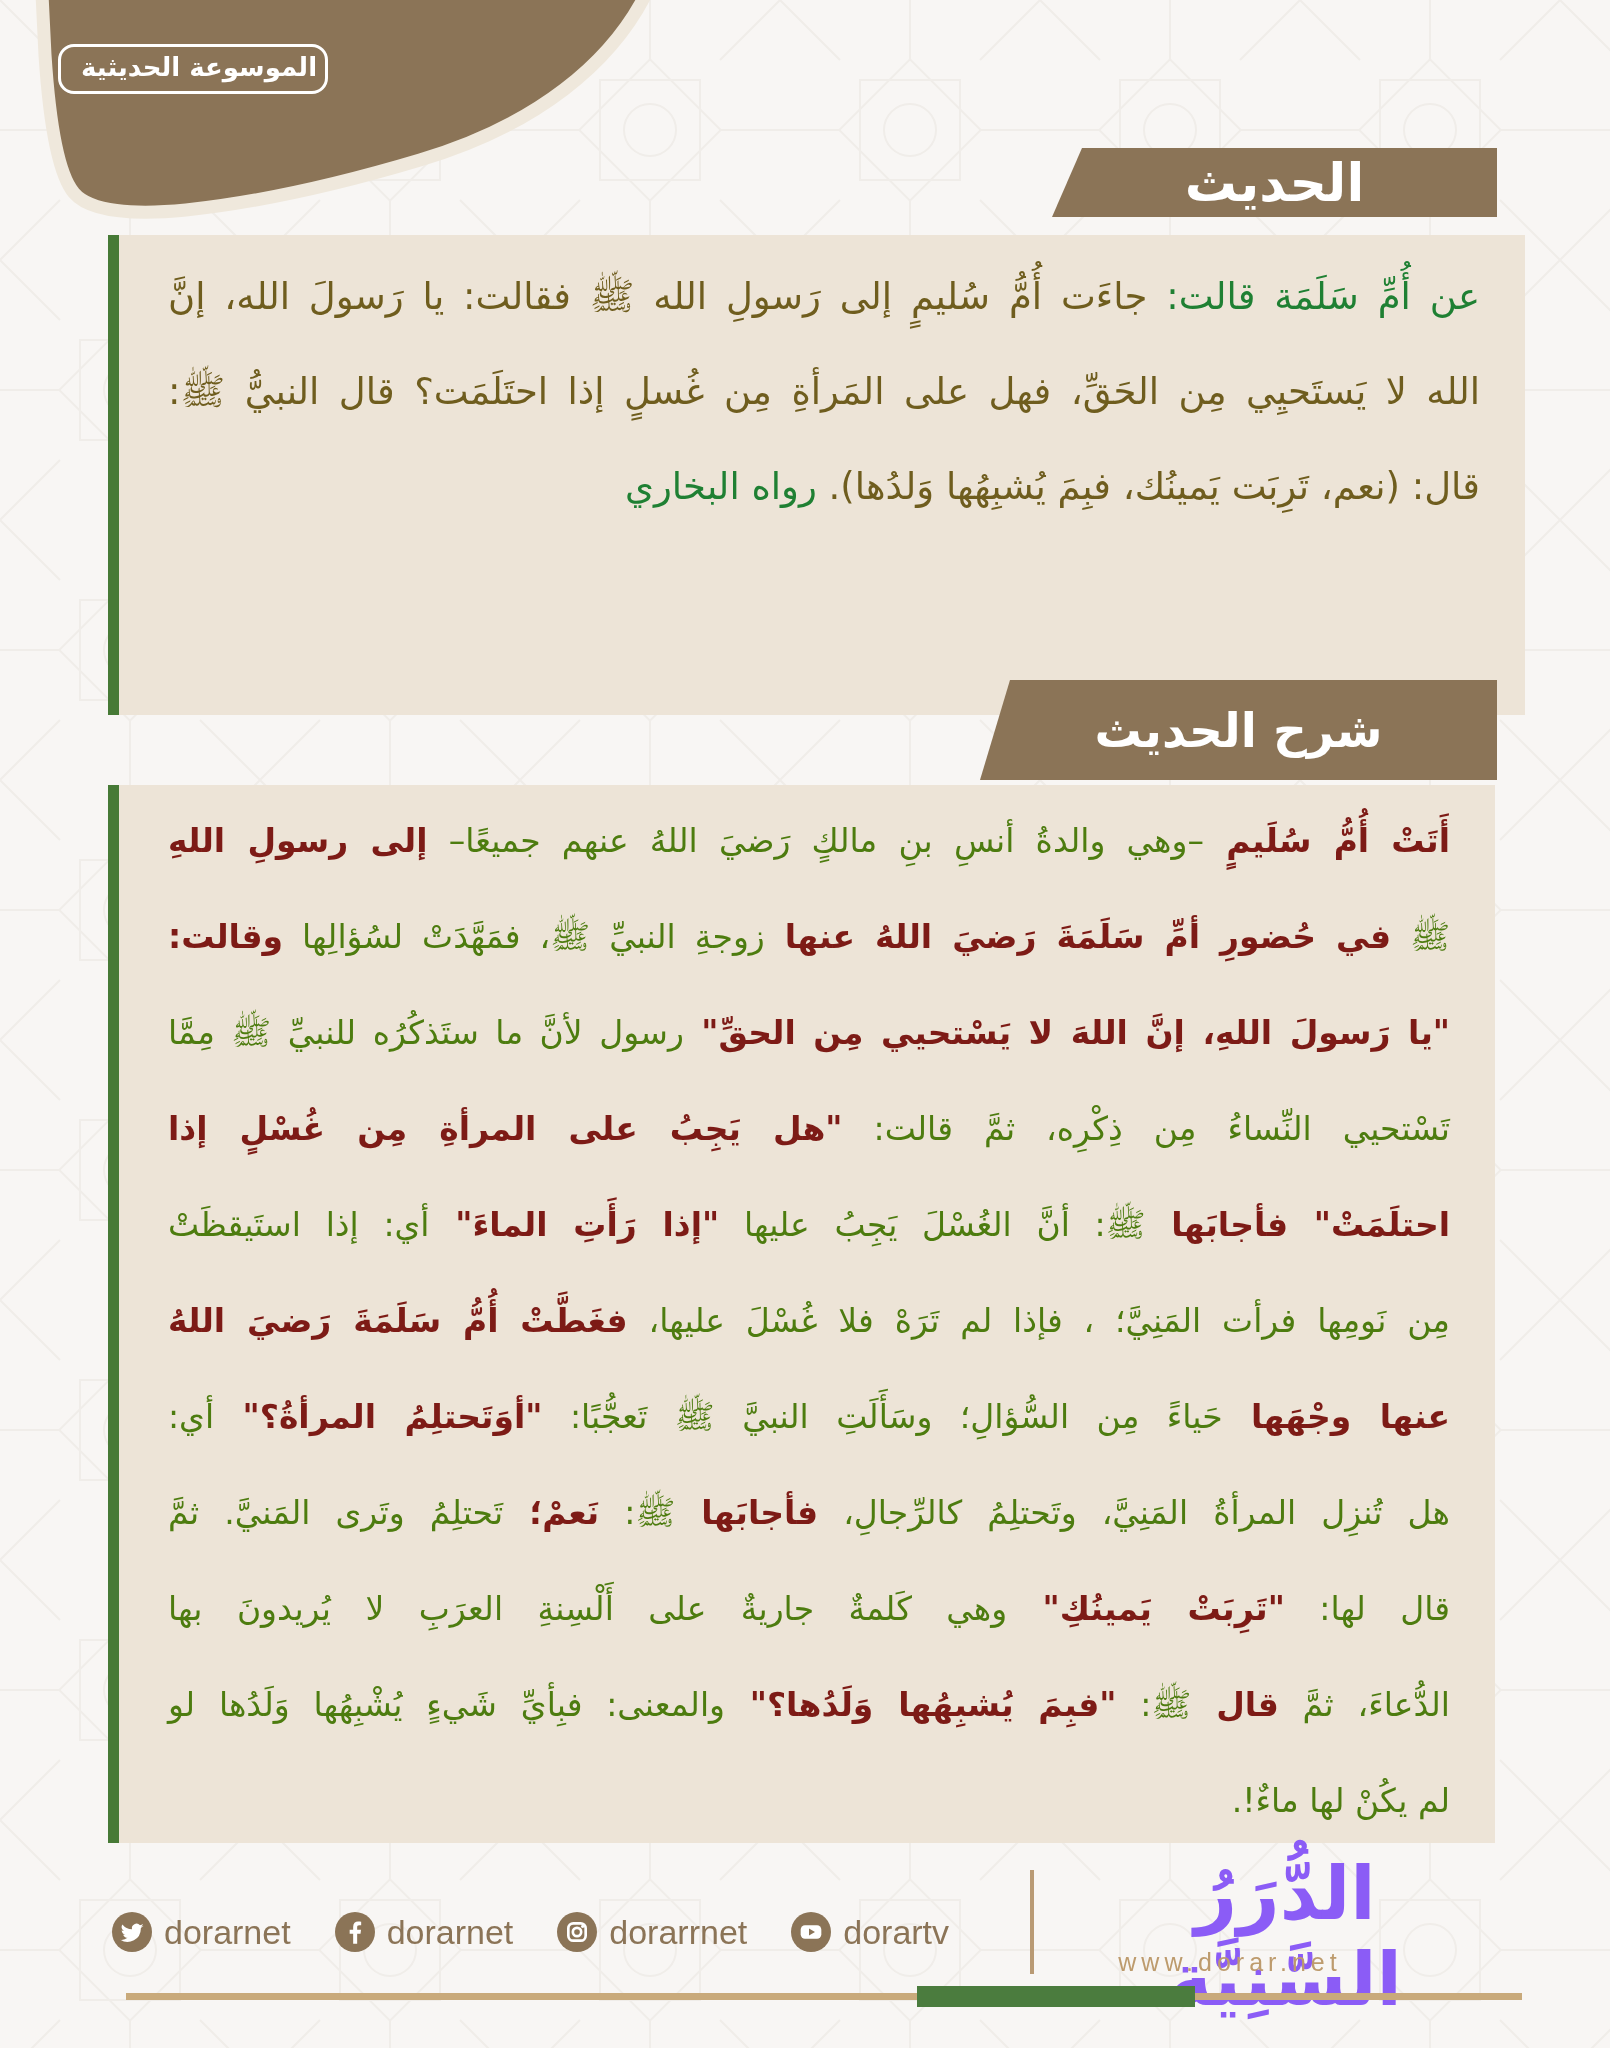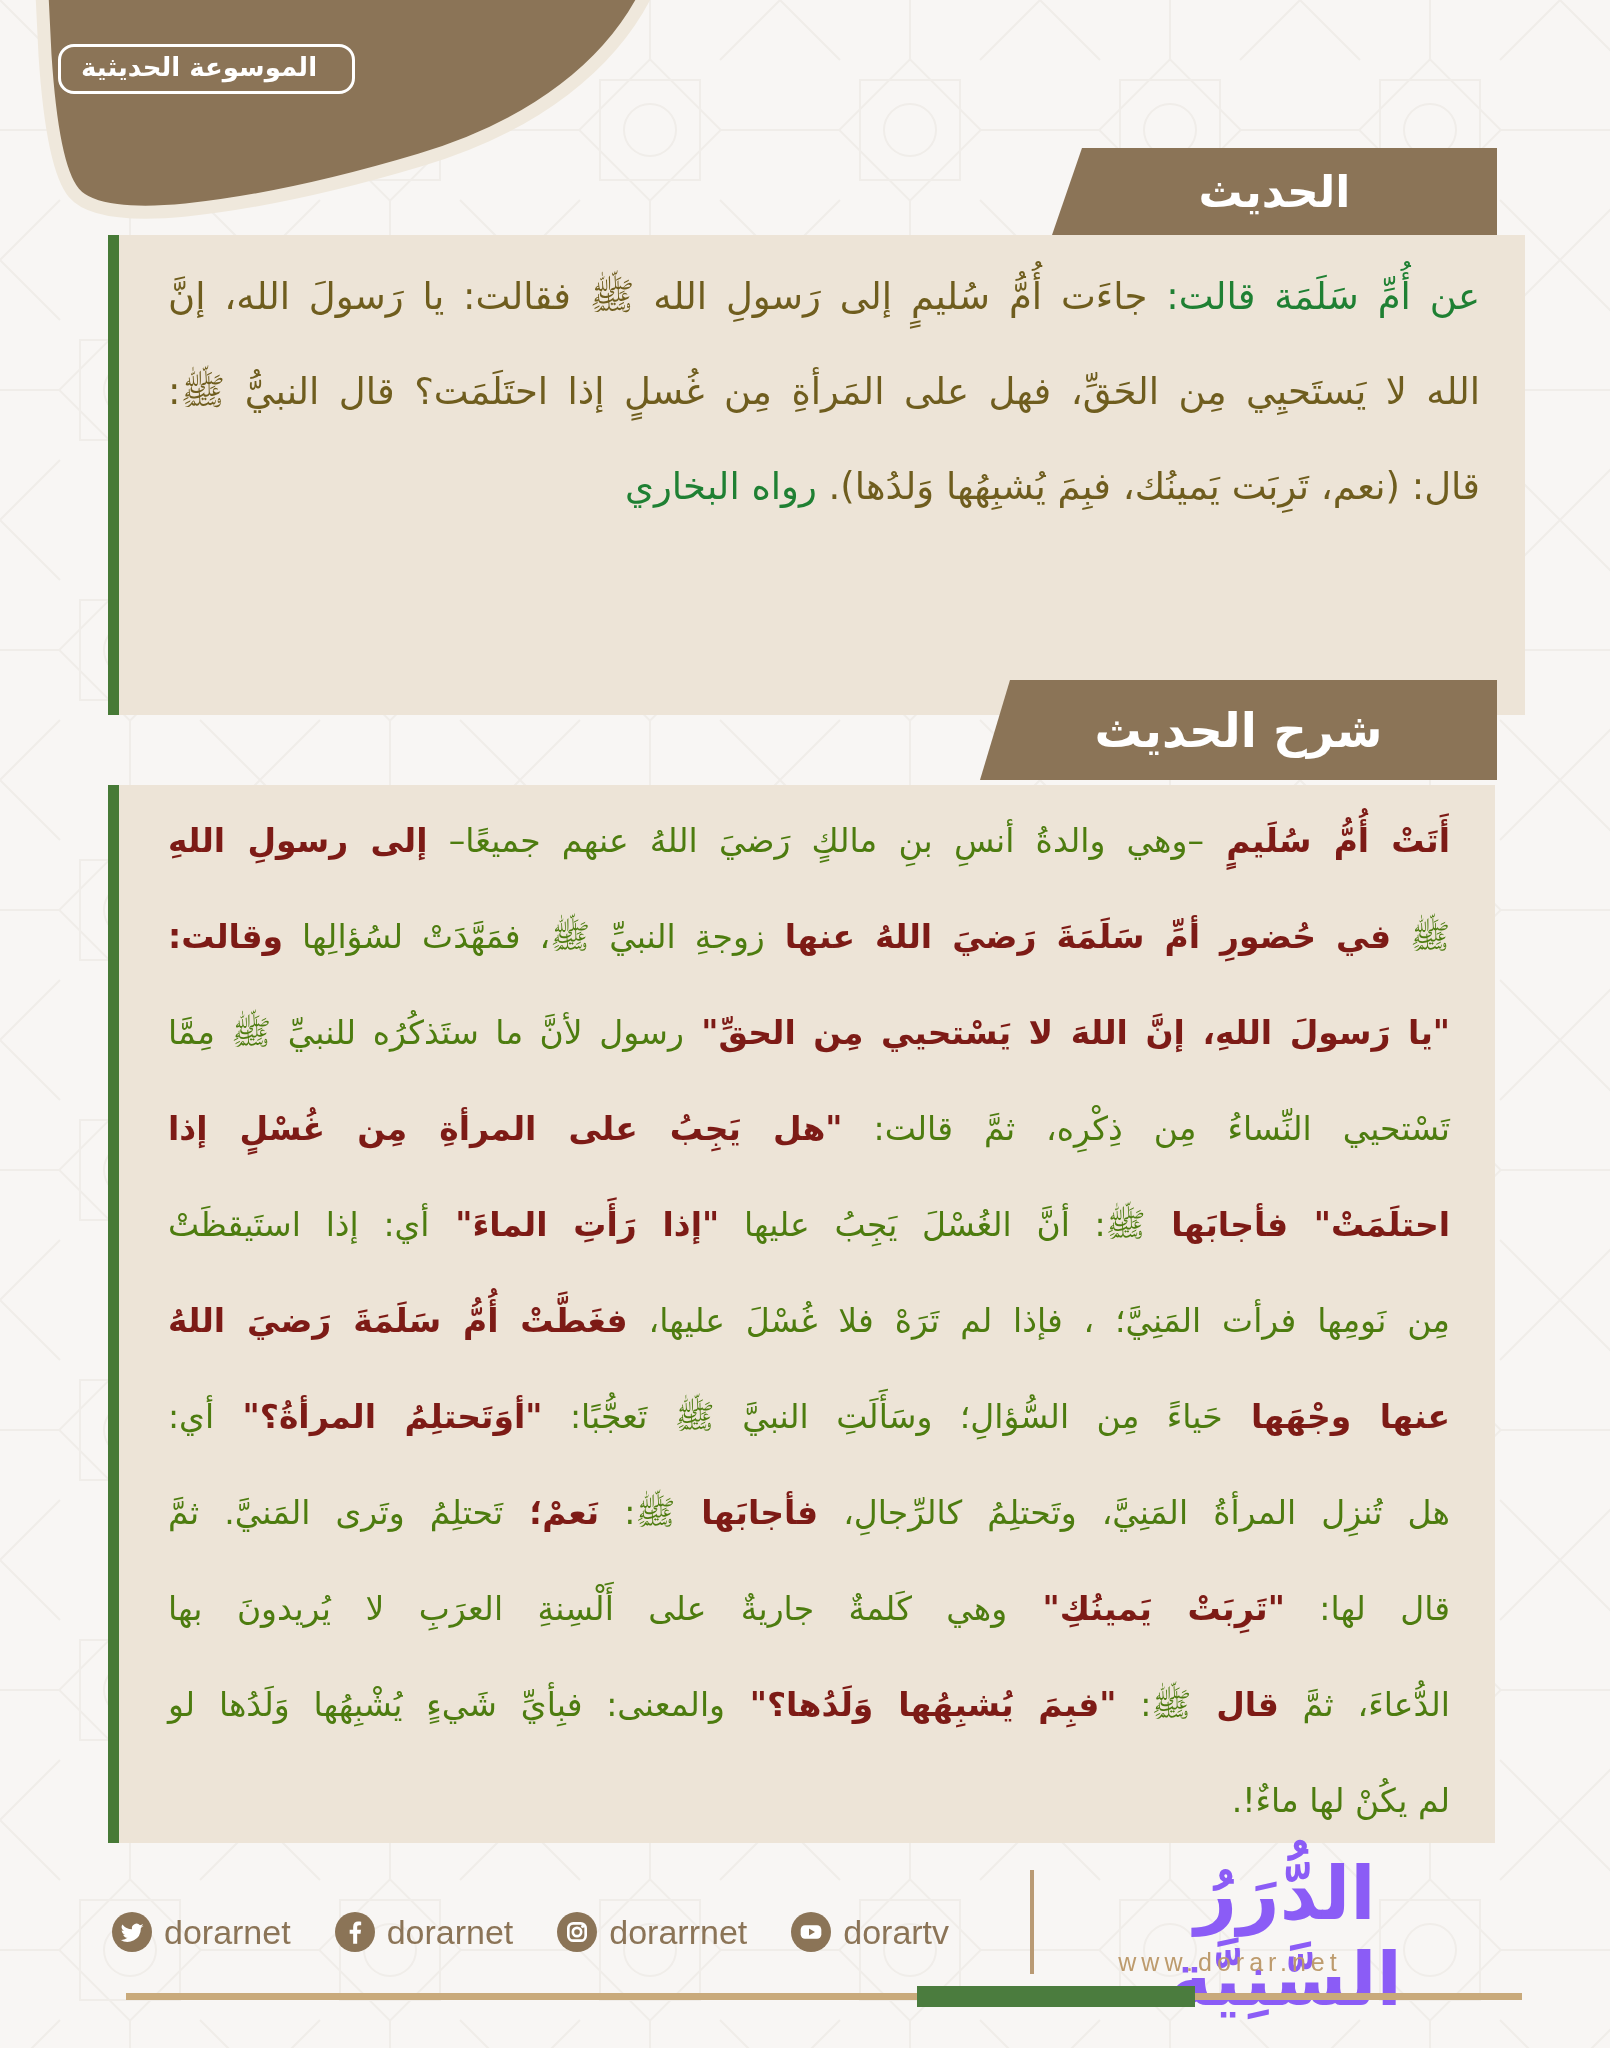--- a/index.html
+++ b/index.html
@@ -3,26 +3,26 @@
 <meta charset="utf-8">
 <style>
   html,body{margin:0;padding:0;}
   .page{position:relative;width:1610px;height:2048px;background:#f8f6f4;overflow:hidden;
         font-family:"DejaVu Sans",sans-serif;}
   .bgpat{position:absolute;left:0;top:0;}
 
   
   .ribbon-svg{position:absolute;left:0;top:0;}
   .badge{position:absolute;left:58px;top:44px;color:#fff;border:3px solid #fff;border-radius:16px;
-         padding:5px 35px 9px 20px;font-size:26px;font-weight:bold;direction:rtl;}
+         padding:5px 8px 9px 20px;font-size:26px;font-weight:bold;direction:rtl;}
 
   
   .sec-header{position:absolute;background:#8b7457;color:#fff;display:flex;align-items:center;justify-content:center;
               font-weight:bold;clip-path:polygon(30px 0,100% 0,100% 100%,0 100%);}
-  .h1{left:1052px;top:148px;width:445px;height:87px;font-size:44px;}
+  .h1{left:1052px;top:148px;width:445px;height:69px;font-size:52px;}
   .h2{left:980px;top:680px;width:517px;height:100px;font-size:47px;}
 
   
   .block{position:absolute;left:108px;width:1387px;background:#ede4d7;direction:rtl;}
   .block .green-bar{position:absolute;left:0;top:0;bottom:0;width:11px;background:#477a36;}
   .hadith-block{top:235px;height:450px;padding:15px;}
   .sharh-block{top:785px;height:1058px;}
   .lines{position:absolute;right:45px;left:60px;top:0;bottom:0;}
   .hadith-block .lines{top:14px;}
   .sharh-block .lines{top:8px;}

